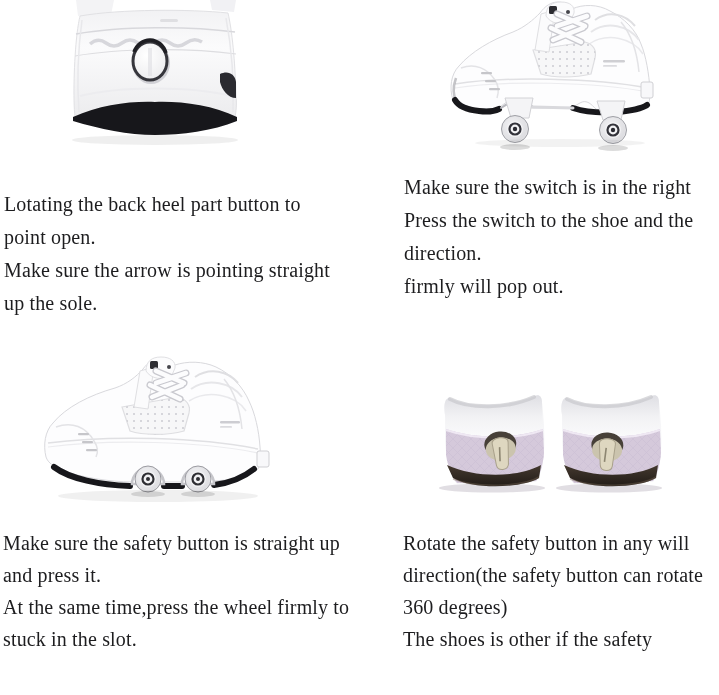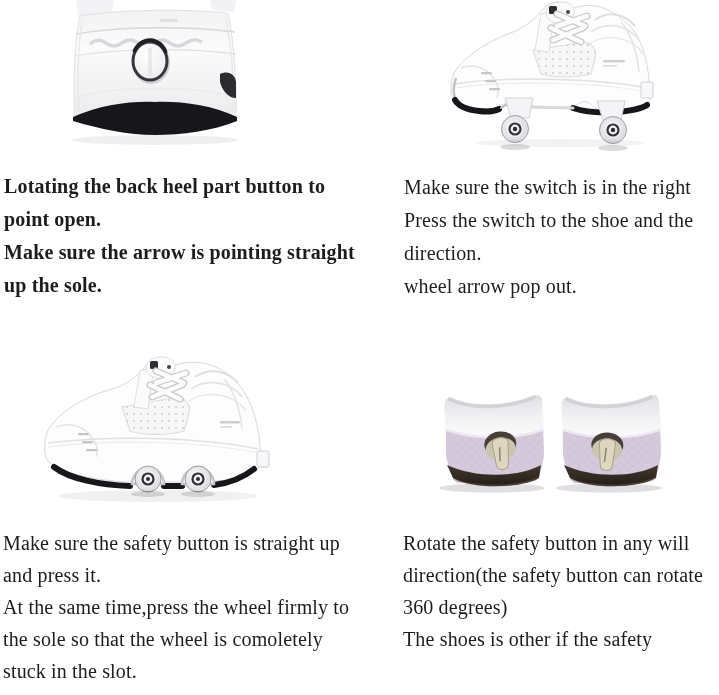--- a/index.html
+++ b/index.html
@@ -17,21 +17,21 @@
   .fig4{left:435px;top:385px;width:230px;height:110px;}
   .instr{
     position:absolute;
     font-size:20px;
     color:#1d1d1f;
     letter-spacing:0.15px;
   }
   .instr .ln{white-space:nowrap;}
   .lh-top .ln{line-height:33px;height:33px;}
   .lh-bot .ln{line-height:32px;height:32px;}
-  .t1{left:4px;top:170px;font-weight:bold;}
+  .t1{left:4px;top:188px;}
   .t2{left:404px;top:171px;}
   .t3{left:3px;top:527px;}
   .t4{left:403px;top:527px;}
 </style>
 </head>
 <body>
 
 <div class="canvas">
 
   <svg class="fig fig1" viewBox="0 0 190 152" role="img" aria-label="Back heel of white shoe with round release button above black sole">
@@ -284,28 +284,27 @@
     <div class="ln">Lotating the back heel part button to</div>
     <div class="ln">point open.</div>
     <div class="ln">Make sure the arrow is pointing straight</div>
     <div class="ln">up the sole.</div>
   </div>
 
   <div class="instr lh-top t2">
     <div class="ln">Make sure the switch is in the right</div>
     <div class="ln">Press the switch to the shoe and the</div>
     <div class="ln">direction.</div>
-    <div class="ln">wheel arrow pop out.</div>
+    <div class="ln">firmly will pop out.</div>
   </div>
 
   <div class="instr lh-bot t3">
     <div class="ln">Make sure the safety button is straight up</div>
     <div class="ln">and press it.</div>
     <div class="ln">At the same time,press the wheel firmly to</div>
-    <div class="ln">the sole so that the wheel is comoletely</div>
     <div class="ln">stuck in the slot.</div>
   </div>
 
   <div class="instr lh-bot t4">
     <div class="ln">Rotate the safety button in any will</div>
     <div class="ln">direction(the safety button can rotate</div>
     <div class="ln">360 degrees)</div>
     <div class="ln">The shoes is other if the safety</div>
   </div>
 

